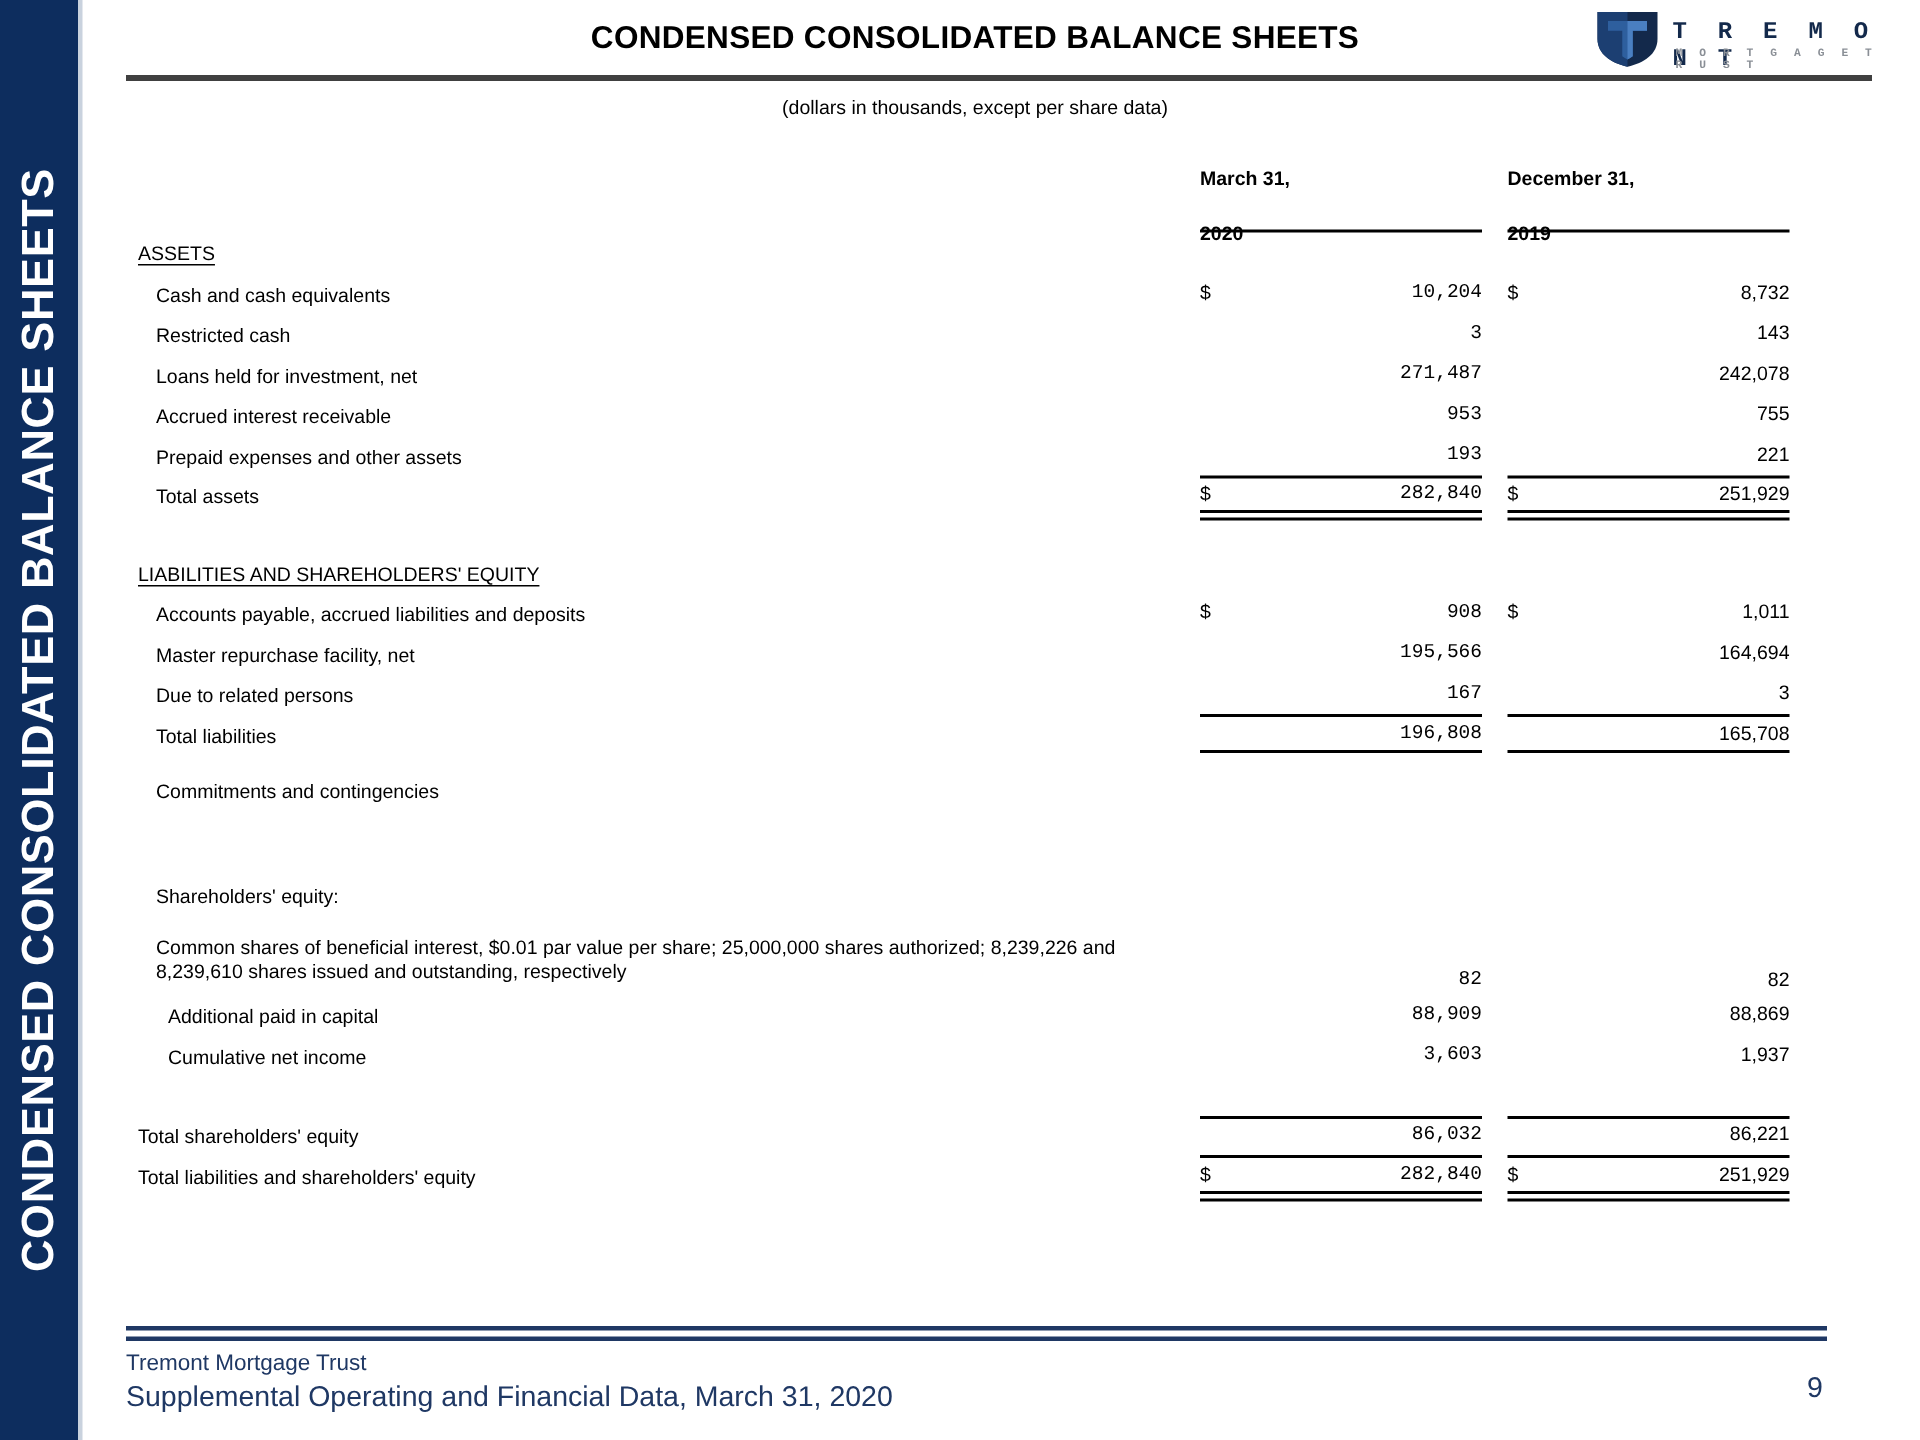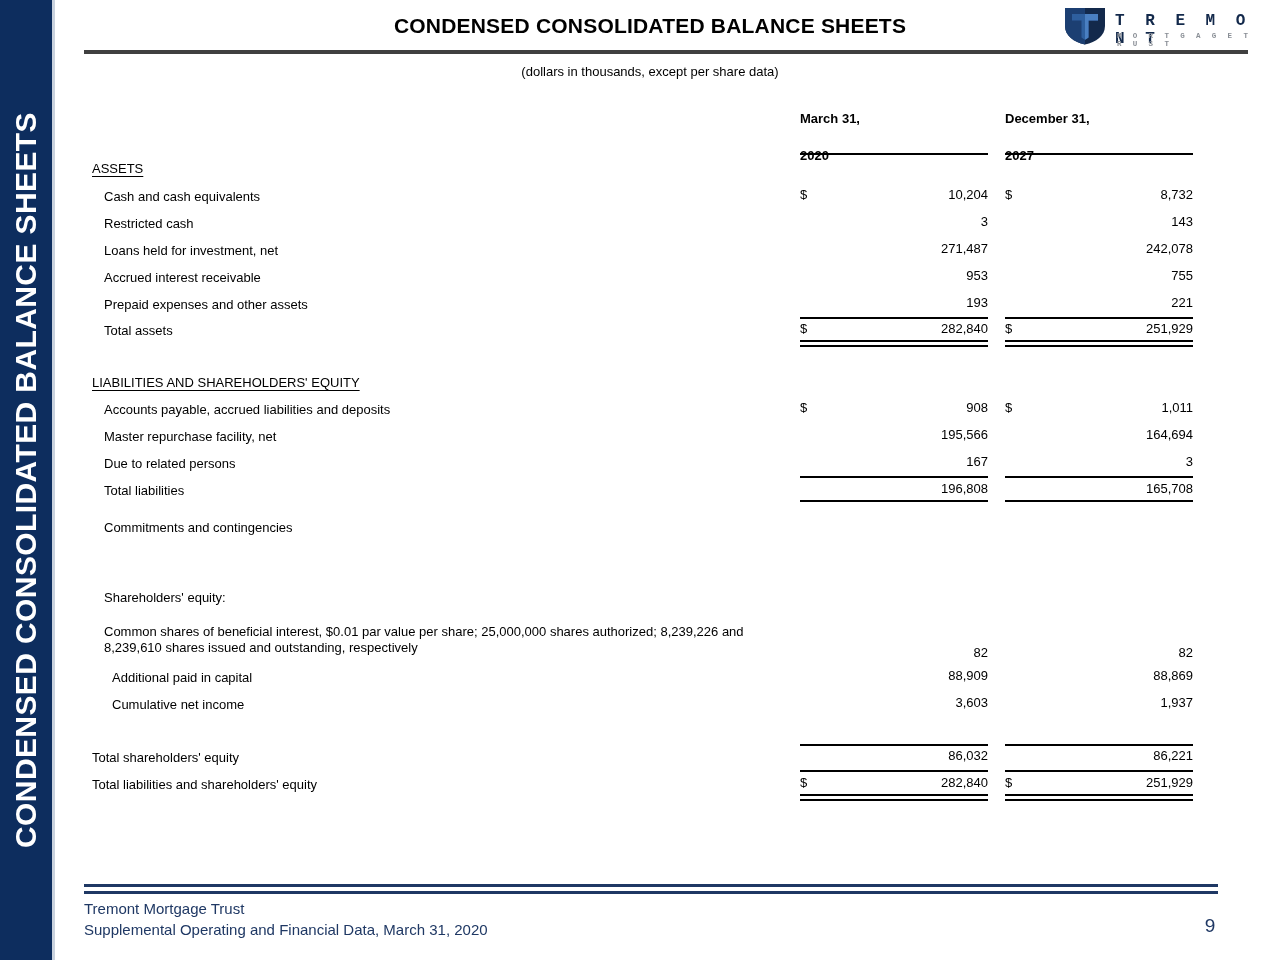--- a/index.html
+++ b/index.html
@@ -142,21 +142,21 @@
     width: 14px;
     text-align: left;
   }
   .num {
     position: absolute;
     font-size: 13px;
     text-align: right;
   }
   
   .cur-a { left: 716px; }
-  .num-a { left: 716px; width: 188px; }
+  .num-a { left: 716px; width: 188px; font-family: Liberation Mono, monospace; }
   
   .cur-b { left: 921px; }
   .num-b { left: 921px; width: 188px; }
 
   .rule {
     position: absolute;
     height: 2px;
     background: #000000;
     width: 188px;
   }
@@ -178,21 +178,21 @@
   }
   #footer-line-1 {
     position: absolute;
     left: 84px; top: 900px;
     font-size: 15px;
     color: #1f3864;
   }
   #footer-line-2 {
     position: absolute;
     left: 84px; top: 921px;
-    font-size: 15px;
+    font-size: 19px;
     color: #1f3864;
   }
   #page-number {
     position: absolute;
     left: 1180px; top: 915px;
     width: 60px;
     text-align: center;
     font-size: 19px;
     color: #1f3864;
   }
@@ -220,21 +220,21 @@
 
 <div id="header-rule"></div>
 <div id="doc-subtitle">(dollars in thousands, except per share data)</div>
 
 <div class="col-head" id="col-head-a">
   <span class="l1">March 31,</span>
   <span class="l2">2020</span>
 </div>
 <div class="col-head" id="col-head-b">
   <span class="l1">December 31,</span>
-  <span class="l2">2027</span>
+  <span class="l2">2019</span>
 </div>
 <div class="col-head-rule" id="col-head-rule-a"></div>
 <div class="col-head-rule" id="col-head-rule-b"></div>
 
 <div id="sheet">
 
   <div class="row" style="top:159px">
     <span class="label ind0 section">ASSETS</span>
   </div>
 

